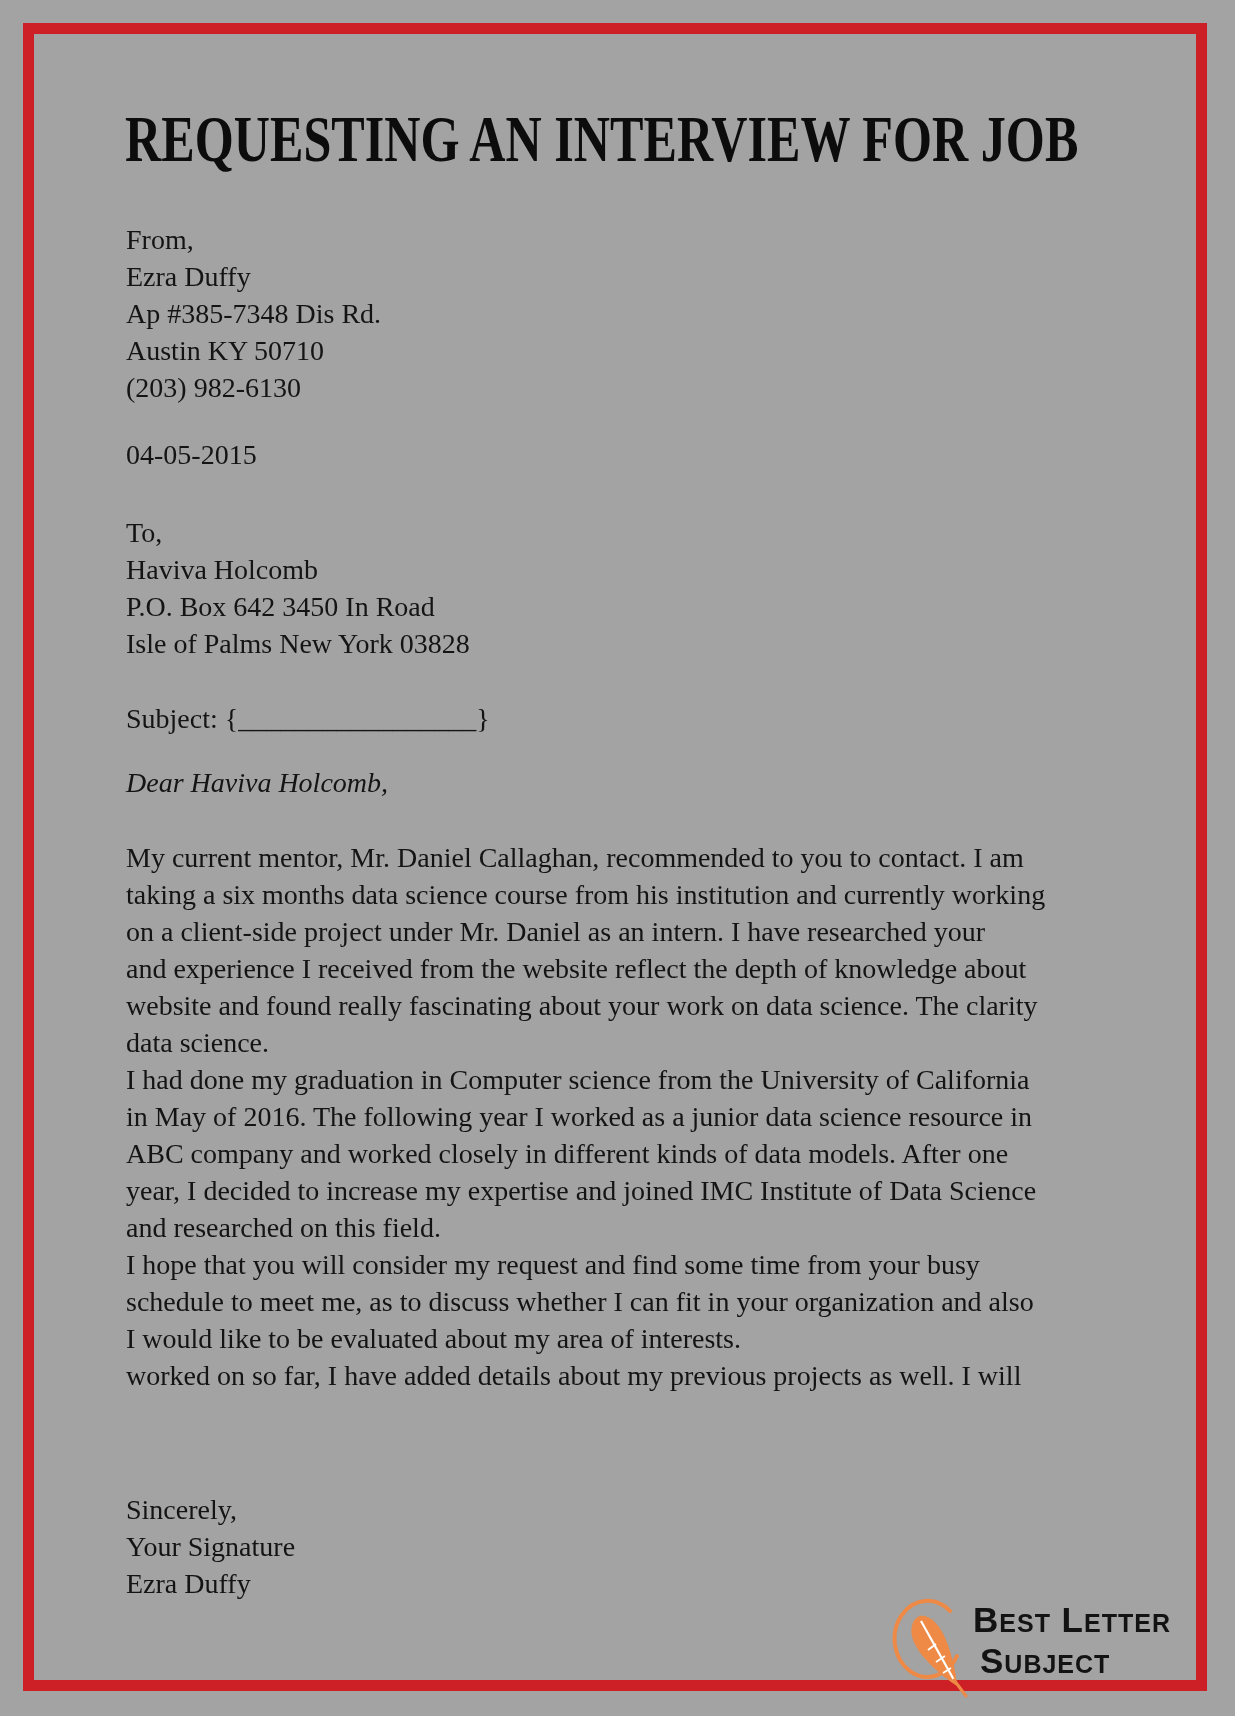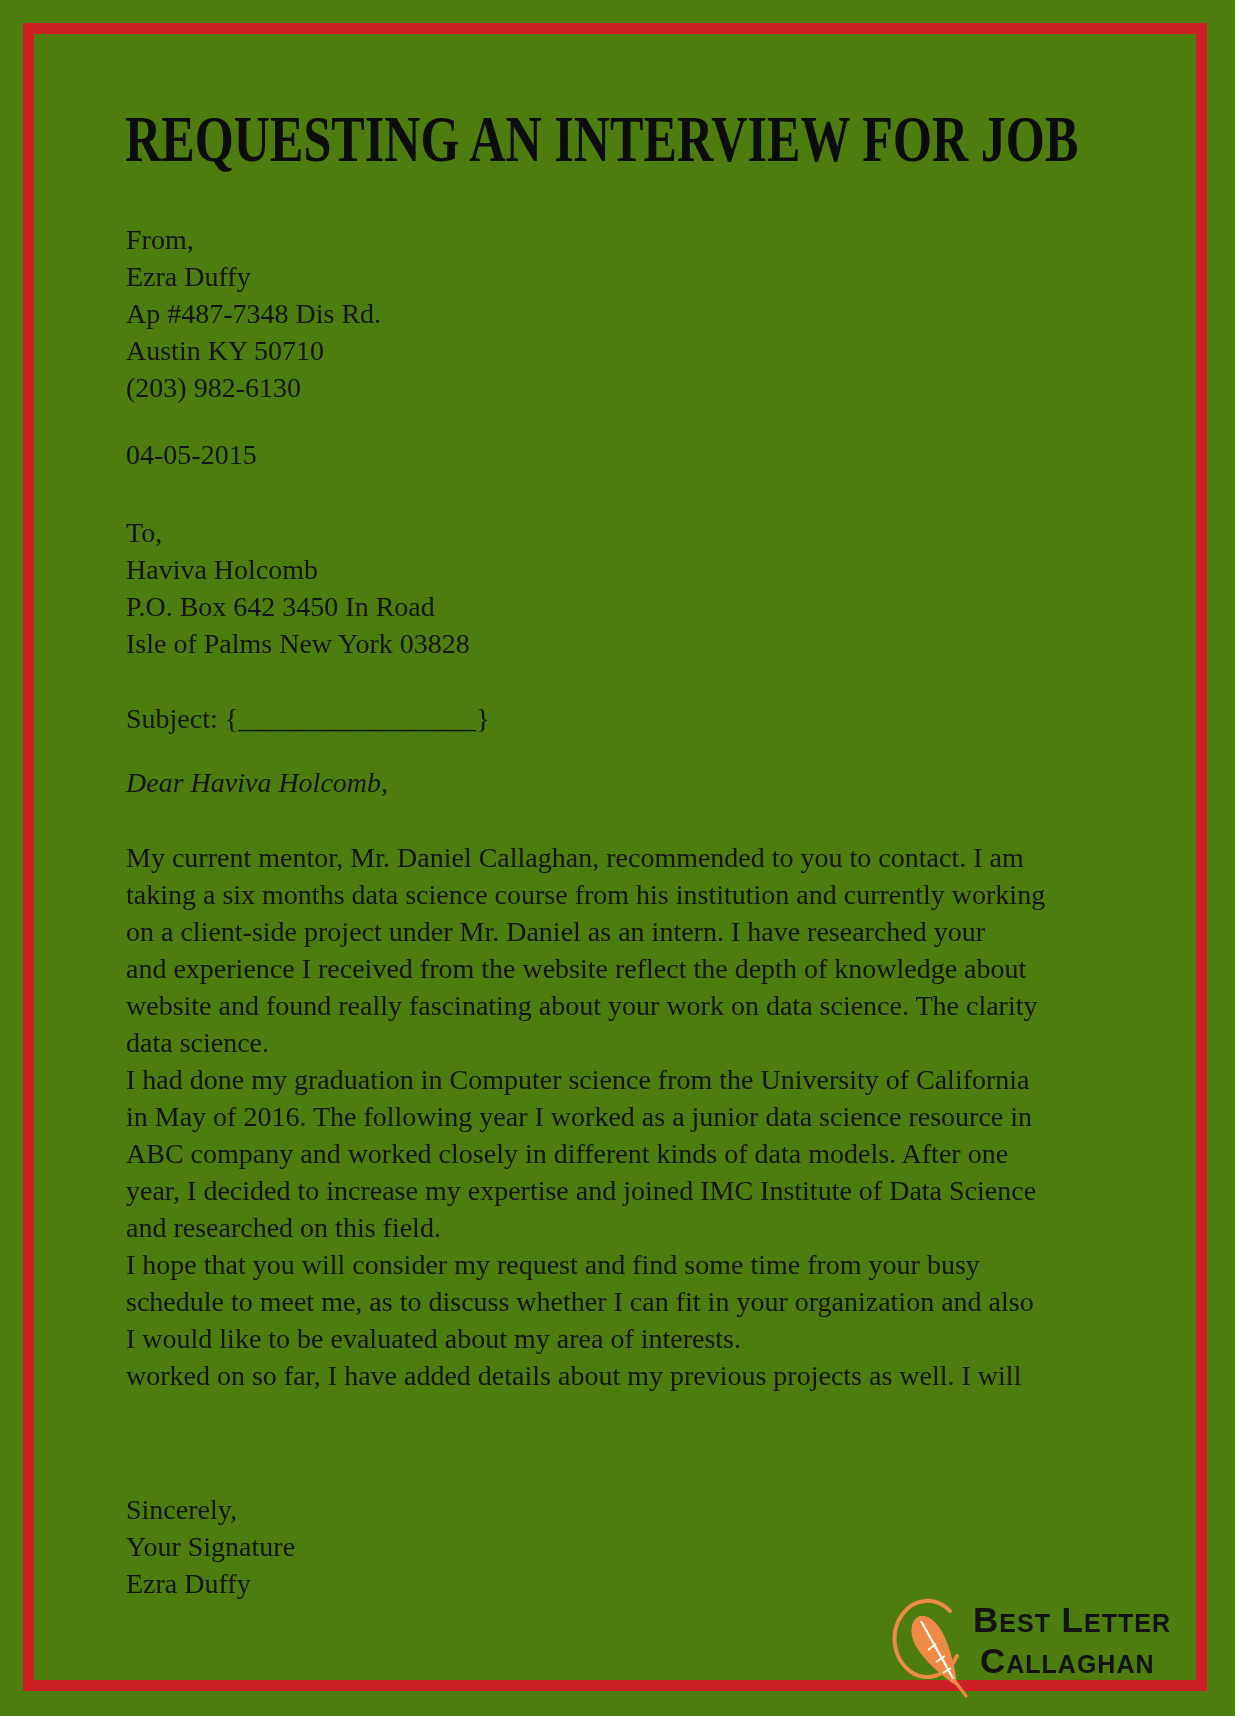--- a/index.html
+++ b/index.html
@@ -4,21 +4,21 @@
 <style>
   html, body {
     margin: 0;
     padding: 0;
     background: #ffffff;
   }
   .page {
     position: relative;
     width: 1235px;
     height: 1716px;
-    background: #4d7c0f;
+    background: #a3a3a3;
     font-family: "Liberation Serif", "DejaVu Serif", serif;
     color: #111111;
     overflow: hidden;
   }
   .red-frame {
     position: absolute;
     left: 23px;
     top: 23px;
     width: 1184px;
     height: 1668px;
@@ -87,21 +87,21 @@
 
 <div class="page">
 
   <div class="red-frame"></div>
 
   <div class="letter-title">REQUESTING AN INTERVIEW FOR JOB</div>
 
   <div class="textblock sender-block">
     <div>From,</div>
     <div>Ezra Duffy</div>
-    <div>Ap #487-7348 Dis Rd.</div>
+    <div>Ap #385-7348 Dis Rd.</div>
     <div>Austin KY 50710</div>
     <div>(203) 982-6130</div>
   </div>
 
   <div class="textblock date-block">04-05-2015</div>
 
   <div class="textblock recipient-block">
     <div>To,</div>
     <div>Haviva Holcomb</div>
     <div>P.O. Box 642 3450 In Road</div>
@@ -155,17 +155,17 @@
       <path d="M 67 88 C 52 78 30 60 23 42 C 19 30 23 20 30 18 C 39 16 50 26 56 42 C 62 57 66 74 67 88 Z" fill="#ee8a45"></path>
 
       <path d="M 31 23 L 64 82" fill="none" stroke="#ffffff" stroke-width="2.2"></path>
 
       <path d="M 38 52 L 46 46 M 46 64 L 55 58 M 53 75 L 61 70" fill="none" stroke="#ffffff" stroke-width="1.8"></path>
 
       <path d="M 64 82 L 76 98" fill="none" stroke="#ee8a45" stroke-width="3" stroke-linecap="round"></path>
     </svg>
     <div class="logo-text">
       <div class="line1">Best Letter</div>
-      <div class="line2">Callaghan</div>
+      <div class="line2">Subject</div>
     </div>
   </div>
 
 </div>
 
 </body></html>

